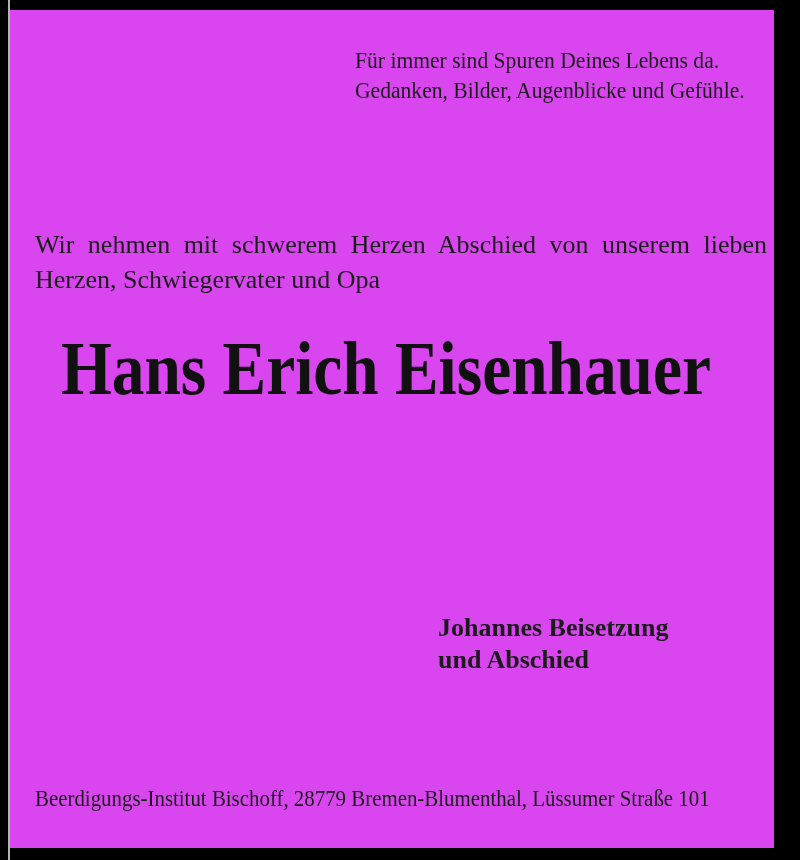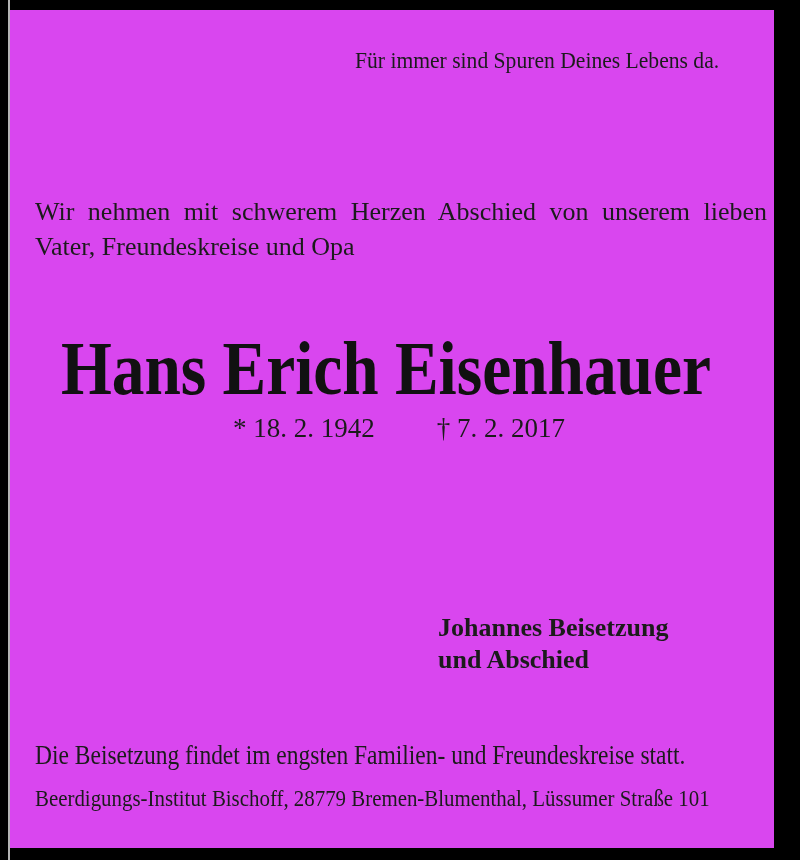--- a/index.html
+++ b/index.html
@@ -23,21 +23,21 @@
   .abs { position: absolute; }
 
   .epigraph {
     left: 355px; top: 45px;
     font-size: 24px; line-height: 30px;
     white-space: nowrap;
   }
   .epigraph .cond { display: inline-block; transform: scaleX(0.90); transform-origin: left center; }
 
   .intro { left: 35px; top: 194px; width: 732px; font-size: 26px; line-height: 35px; }
-  .intro .justified { text-align: justify; text-align-last: justify; }
+  .intro .justified { text-align: justify; text-align-last: justify; margin-top: 33px; }
 
   .deceased-name {
     left: 8px; top: 326px; width: 782px;
     font-size: 76px; line-height: 84px; font-weight: bold;
     color: #111111;
     white-space: nowrap;
   }
   .deceased-name .cond { display: inline-block; transform: scaleX(0.86); transform-origin: center center; }
 
   .dates {
@@ -64,43 +64,37 @@
 <div id="page">
 
   <div class="frame frame-top"></div>
   <div class="frame frame-bottom"></div>
   <div class="frame frame-left"></div>
   <div class="frame frame-right"></div>
   <div class="scanline-left"></div>
 
   <div class="abs epigraph">
     <div><span class="cond">Für immer sind Spuren Deines Lebens da.</span></div>
+    <div><span class="cond">Gedanken, Bilder, Augenblicke und Gefühle.</span></div>
   </div>
 
   <div class="abs intro">
     <div class="justified">Wir nehmen mit schwerem Herzen Abschied von unserem lieben</div>
-    <div>Vater, Freundeskreise und Opa</div>
+    <div>Herzen, Schwiegervater und Opa</div>
   </div>
 
   <div class="abs deceased-name">
     <span class="cond">Hans Erich Eisenhauer</span>
   </div>
 
-  <div class="abs dates">
-    <span><span>*</span> <span>18. 2. 1942</span></span>
-    <span><span>†</span> <span>7. 2. 2017</span></span>
-  </div>
 
 
   <div class="abs mourners">
     <div>Johannes Beisetzung</div>
     <div>und Abschied</div>
   </div>
 
-  <div class="abs funeral-notice">
-    <span class="cond">Die Beisetzung findet im engsten Familien- und Freundeskreise statt.</span>
-  </div>
 
   <div class="abs funeral-home">
     <span class="cond">Beerdigungs-Institut Bischoff, 28779 Bremen-Blumenthal, Lüssumer Straße 101</span>
   </div>
 
 </div>
 
 </body></html>

